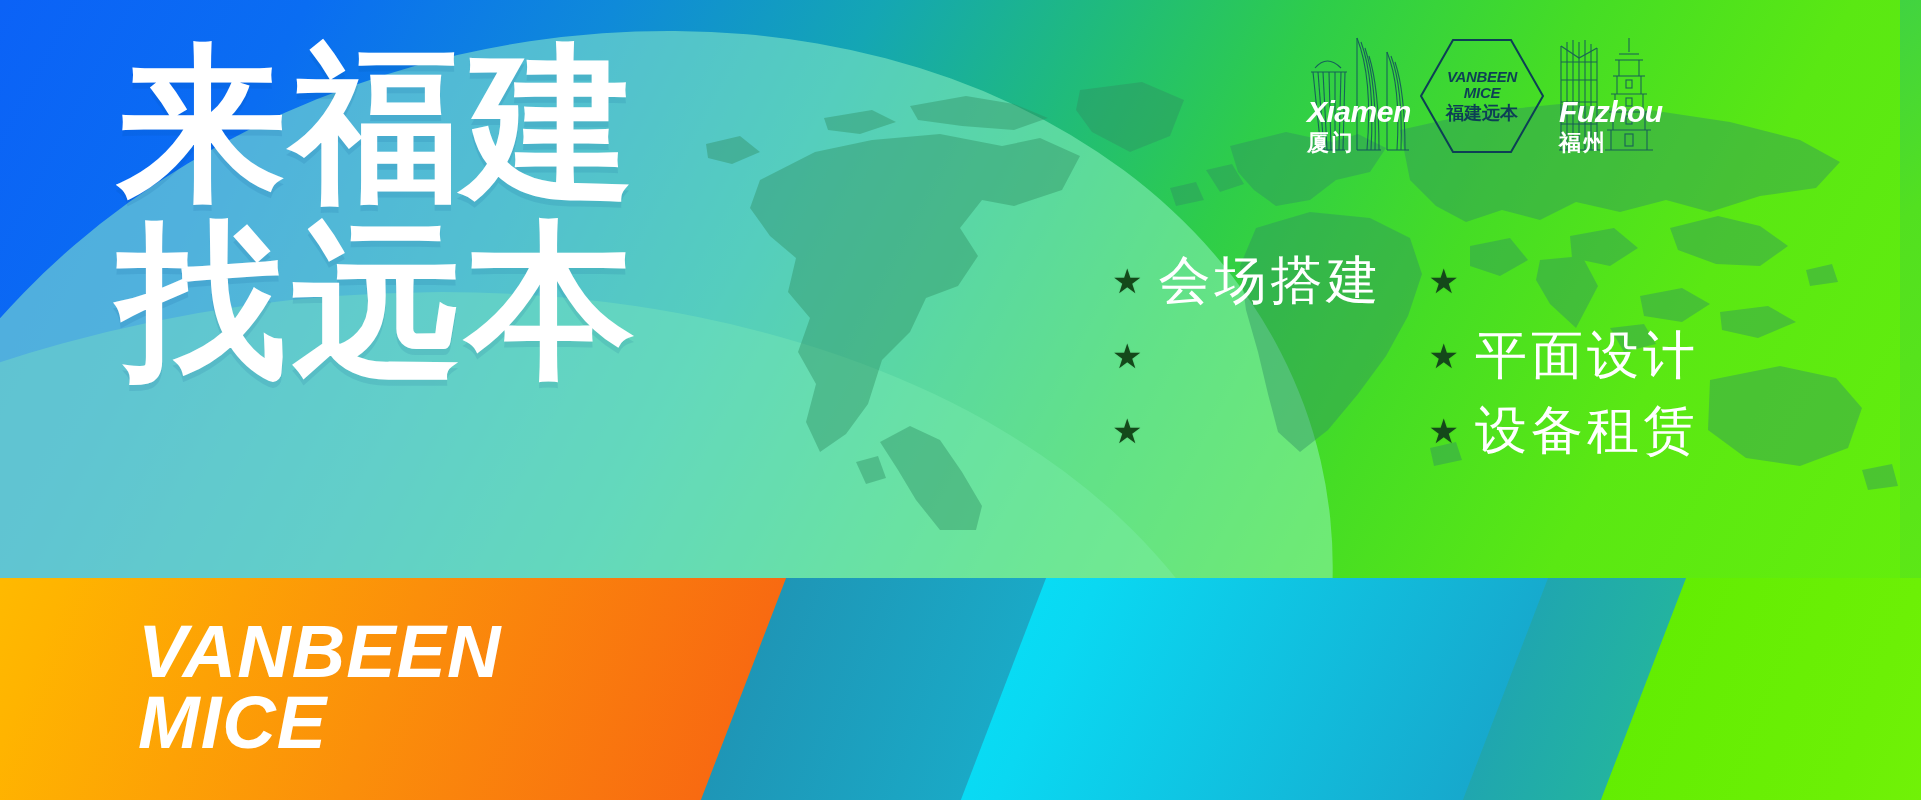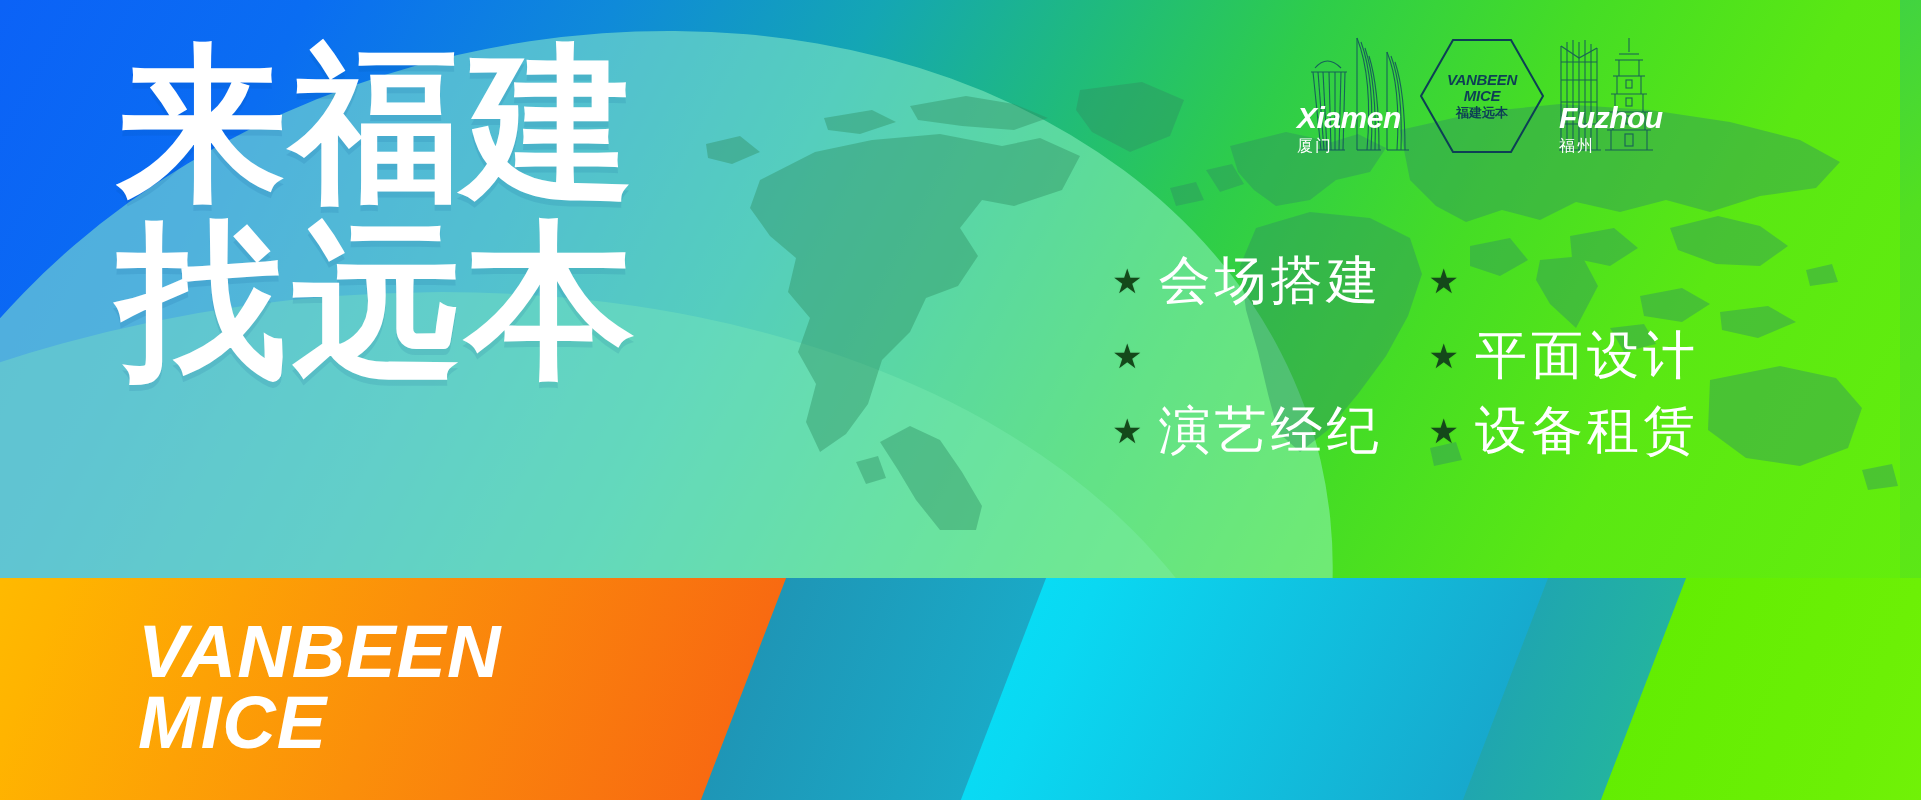--- a/index.html
+++ b/index.html
@@ -66,40 +66,40 @@
   
   #lockup{
     position:absolute;left:1295px;top:8px;z-index:8;
     display:flex;align-items:flex-end;height:160px;
   }
   .city{position:relative;display:flex;align-items:flex-end;}
   .city-art{position:absolute;bottom:0;opacity:.85;}
   .city-art svg{display:block;}
   .city-text{position:relative;z-index:3;color:#fff;line-height:1;padding-bottom:14px;}
   .city-en{font-size:30px;font-weight:900;font-style:italic;letter-spacing:-.5px;white-space:nowrap;}
-  .city-cn{font-size:16px;font-weight:400;letter-spacing:2px;margin-top:5px;white-space:nowrap;}
+  .city-cn{font-size:22px;font-weight:700;letter-spacing:2px;margin-top:5px;white-space:nowrap;}
 
   #xiamen{width:118px;}
   #xiamen .city-art{left:6px;}
-  #xiamen .city-text{margin-left:2px;}
+  #xiamen .city-text{margin-left:12px;}
   #fuzhou{width:125px;margin-left:6px;}
   #fuzhou .city-art{left:-4px;}
   #fuzhou .city-text{margin-left:2px;}
 
   
   #hexbadge{
     position:relative;width:130px;height:128px;margin:0 4px 8px 4px;
     display:flex;flex-direction:column;align-items:center;justify-content:center;
   }
   #hexbadge .hex-outline{position:absolute;inset:0;}
   #hexbadge .hex-outline svg{width:100%;height:100%;display:block;}
   .hex-txt{position:relative;z-index:3;text-align:center;line-height:1.05;color:#0d3f55;}
   .hex-en1{font-size:15px;font-weight:900;font-style:italic;letter-spacing:-.3px;}
   .hex-en2{font-size:15px;font-weight:900;font-style:italic;letter-spacing:-.3px;}
-  .hex-cn{font-size:13px;font-weight:700;letter-spacing:0;margin-top:3px;}
+  .hex-cn{font-size:18px;font-weight:700;letter-spacing:0;margin-top:3px;}
 
   
   #services{
     position:absolute;left:1112px;top:252px;z-index:7;
     display:grid;grid-template-columns:auto auto;
     column-gap:46px;row-gap:18px;
   }
   .svc{display:flex;align-items:center;white-space:nowrap;}
   .svc .star{
     color:#14491a;font-size:34px;line-height:1;margin-right:16px;
@@ -303,21 +303,20 @@
       </div>
       <div class="svc">
         <span class="star">★</span>
       </div>
       <div class="svc">
         <span class="star">★</span>
         <span class="svc-label">平面设计</span>
       </div>
       <div class="svc">
         <span class="star">★</span>
-        <span class="svc-label">演艺经纪</span>
       </div>
       <div class="svc">
         <span class="star">★</span>
         <span class="svc-label">设备租赁</span>
       </div>
     </div>
   </div>
 
   <div id="bottombar">
     <div class="band band-green"></div>

